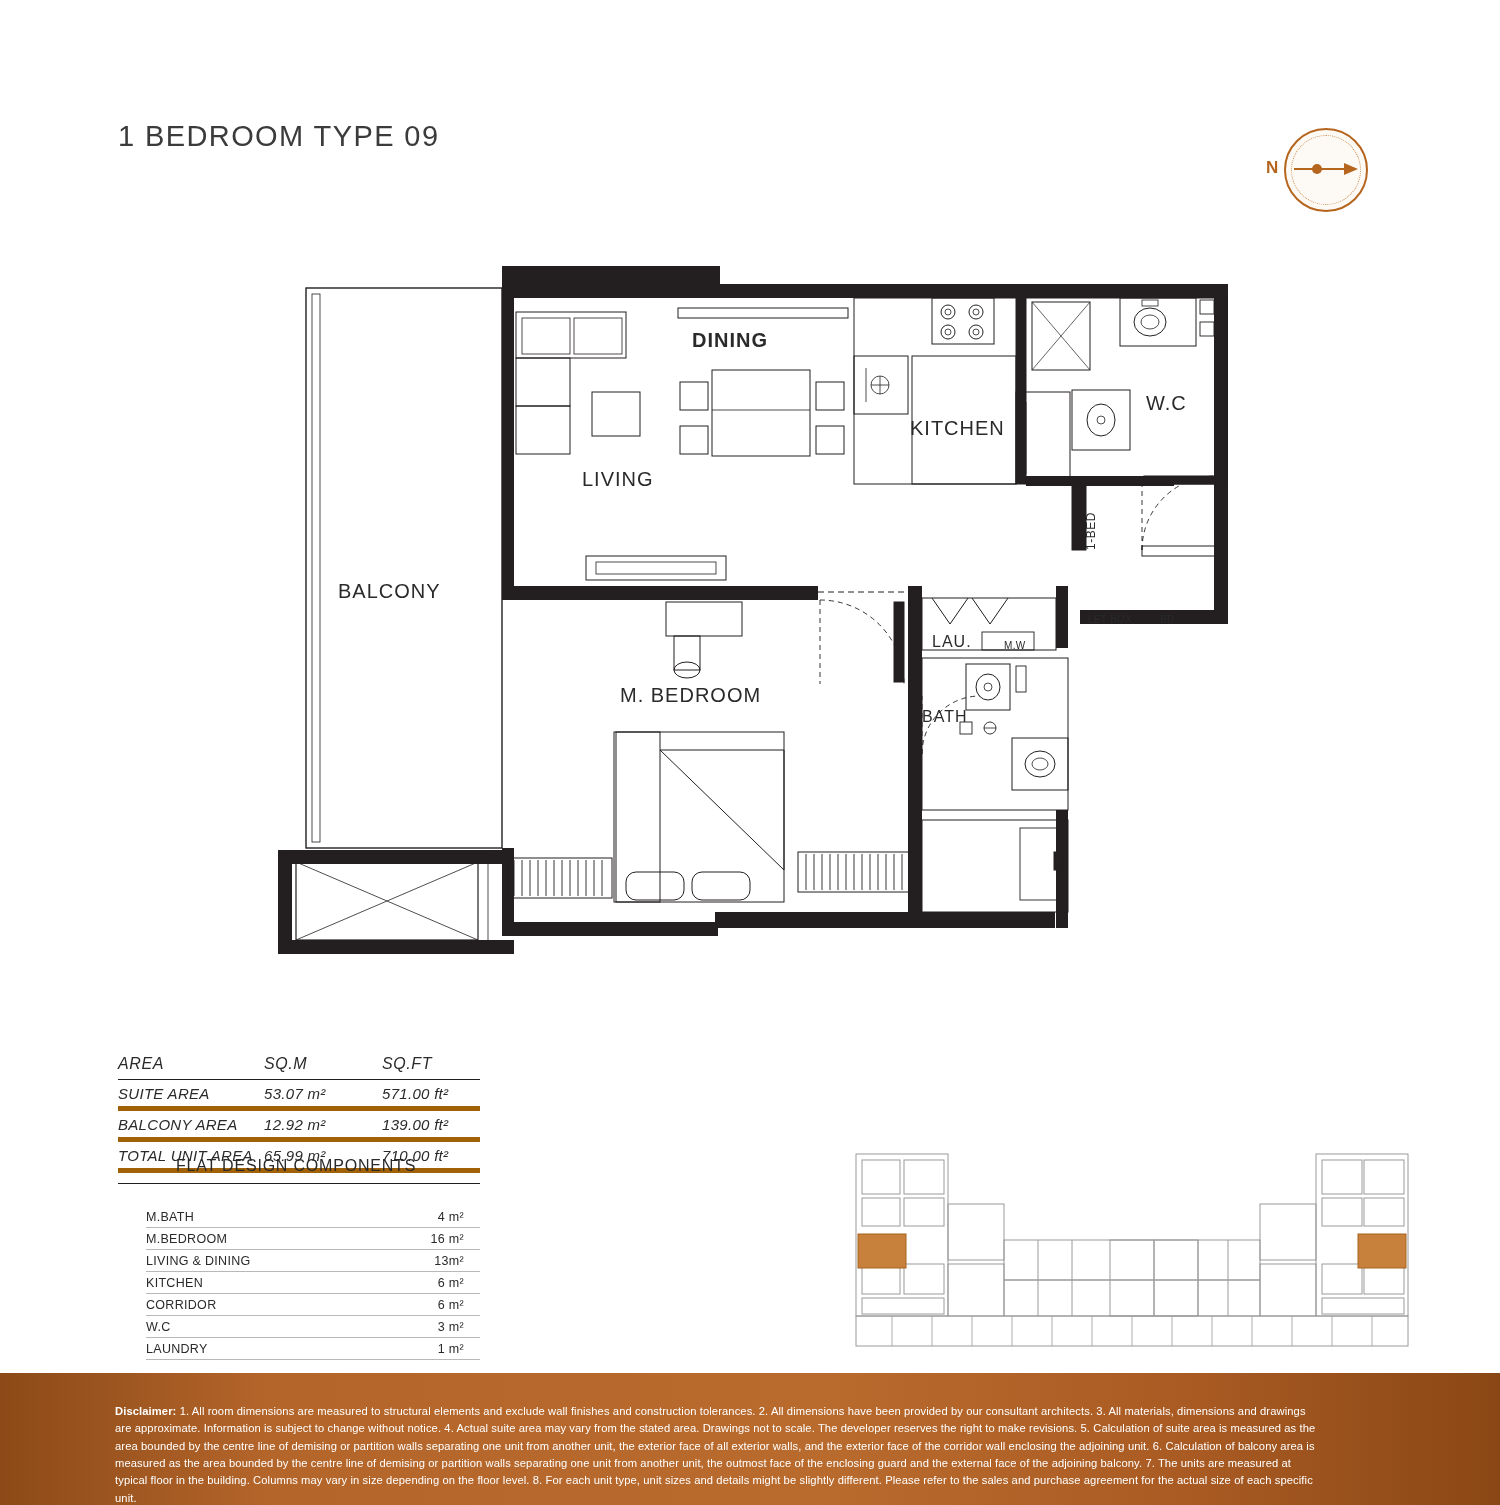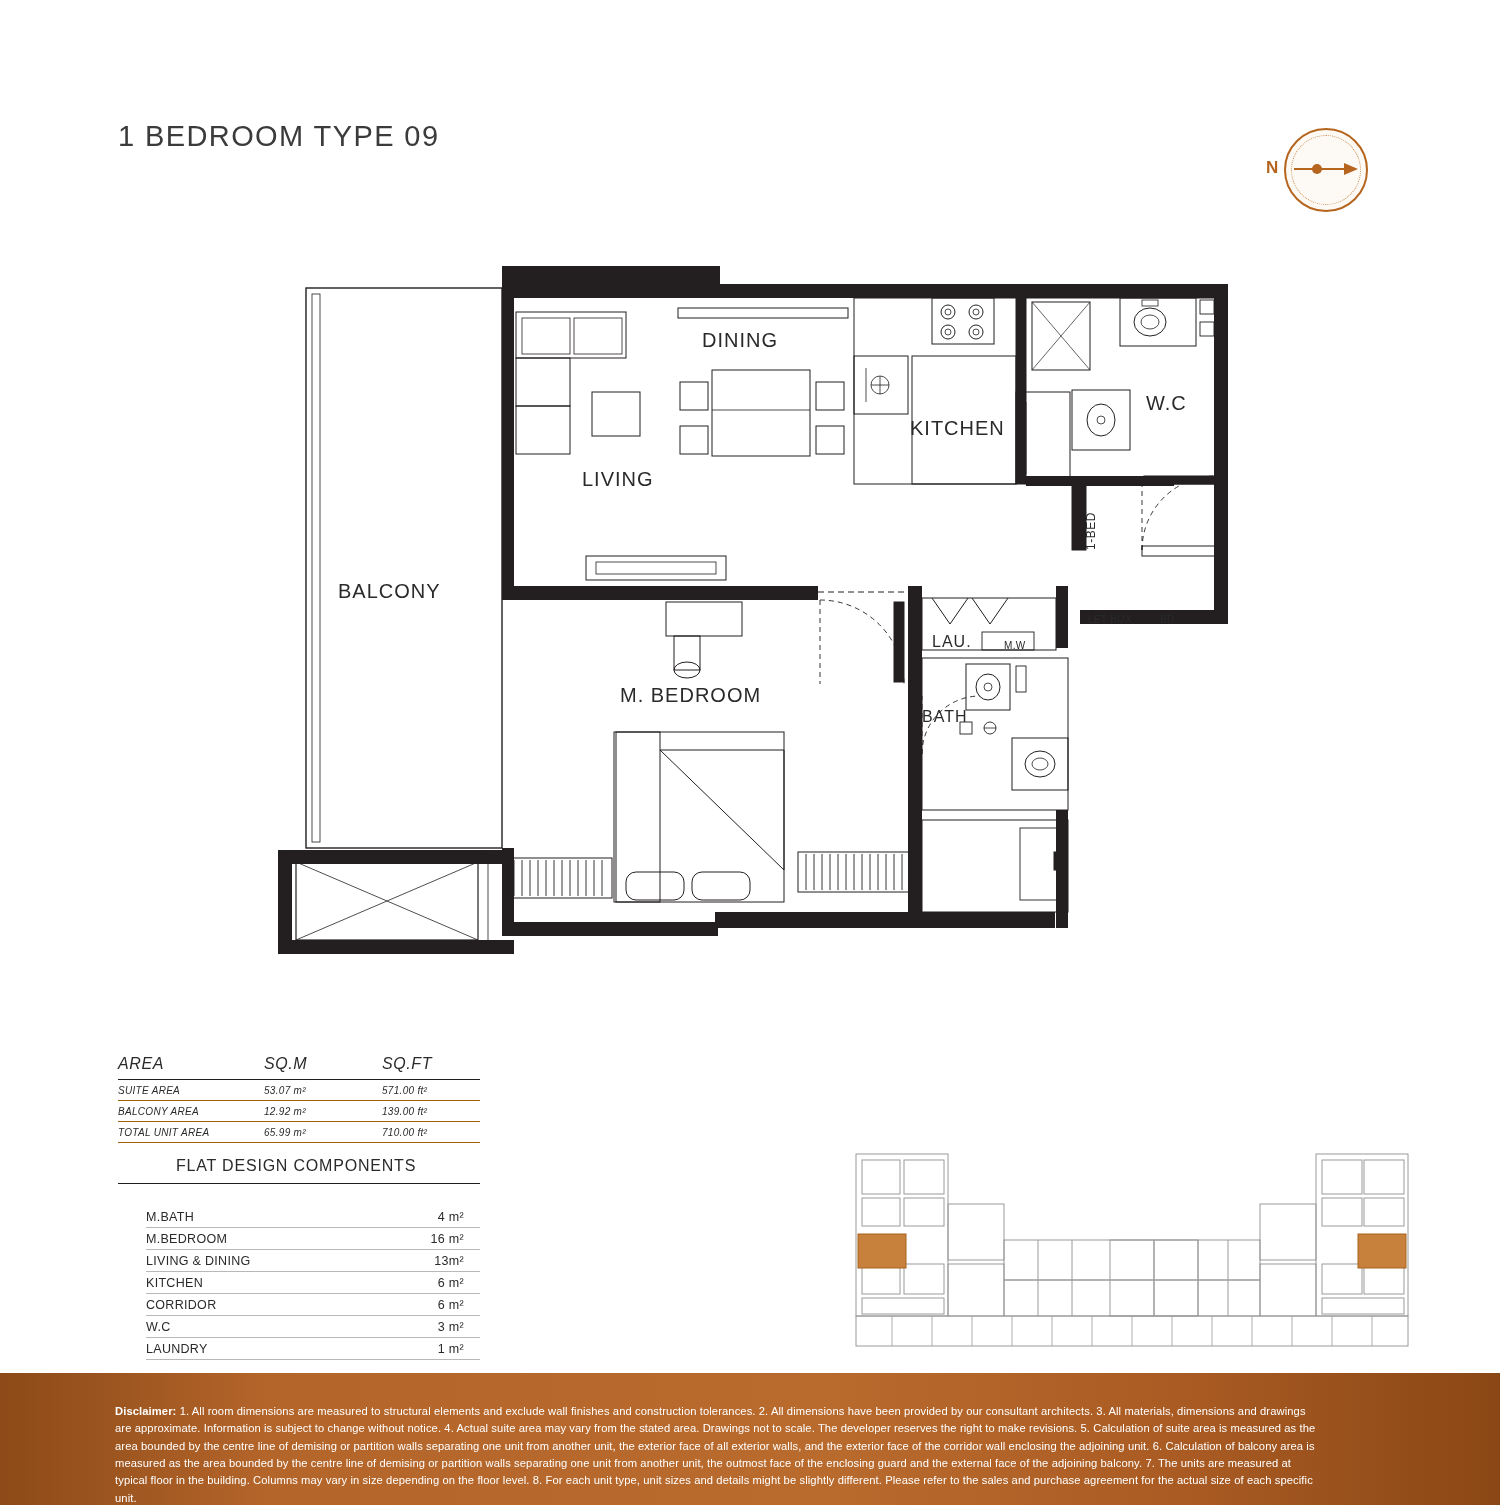--- a/index.html
+++ b/index.html
@@ -131,23 +131,23 @@
     display: flex;
     font-size: 16px;
     letter-spacing: .6px;
     padding-bottom: 6px;
     border-bottom: 1.5px solid #231f20;
     color: #2a2a2a;
   }
   .area-table .row {
     display: flex;
     padding: 5px 0 4px;
-    border-bottom: 1px solid #a16207;
+    border-bottom: 5px solid #a16207;
     color: #2a2a2a;
-    font-size: 10px;
+    font-size: 15px;
     letter-spacing: .3px;
   }
   .area-table .c1 { width: 146px; }
   .area-table .c2 { width: 118px; }
   .area-table .c3 { width: 98px; }
 
   
   .comp {
     position: absolute;
     left: 118px;
@@ -404,21 +404,21 @@
             <line x1="618" y1="604" x2="618" y2="640"></line>
           <line x1="626" y1="604" x2="626" y2="640"></line>
             <line x1="634" y1="604" x2="634" y2="640"></line>
           <line x1="642" y1="604" x2="642" y2="640"></line>
         </g>
       </g>
     </svg>
 
     <div class="rlabel" style="left:78px;  top:330px;">BALCONY</div>
     <div class="rlabel" style="left:322px; top:218px;">LIVING</div>
-    <div class="rlabel" style="left:442px; top:79px;">DINING</div>
+    <div class="rlabel" style="left:432px; top:79px;font-weight:bold;">DINING</div>
     <div class="rlabel" style="left:650px; top:167px;">KITCHEN</div>
     <div class="rlabel" style="left:886px; top:142px;">W.C</div>
     <div class="rlabel" style="left:360px; top:434px;">M. BEDROOM</div>
     <div class="rlabel sm" style="left:672px; top:383px;">LAU.</div>
     <div class="rlabel xs" style="left:744px; top:390px;">M.W</div>
     <div class="rlabel sm" style="left:662px; top:458px;">BATH</div>
     <div class="rlabel vert" style="left:824px; top:300px;">1-BED</div>
     <div class="rlabel xs" style="left:828px; top:364px;">LET BOX</div>
     <div class="rlabel xs" style="left:900px; top:364px;">BD</div>
   </div>

